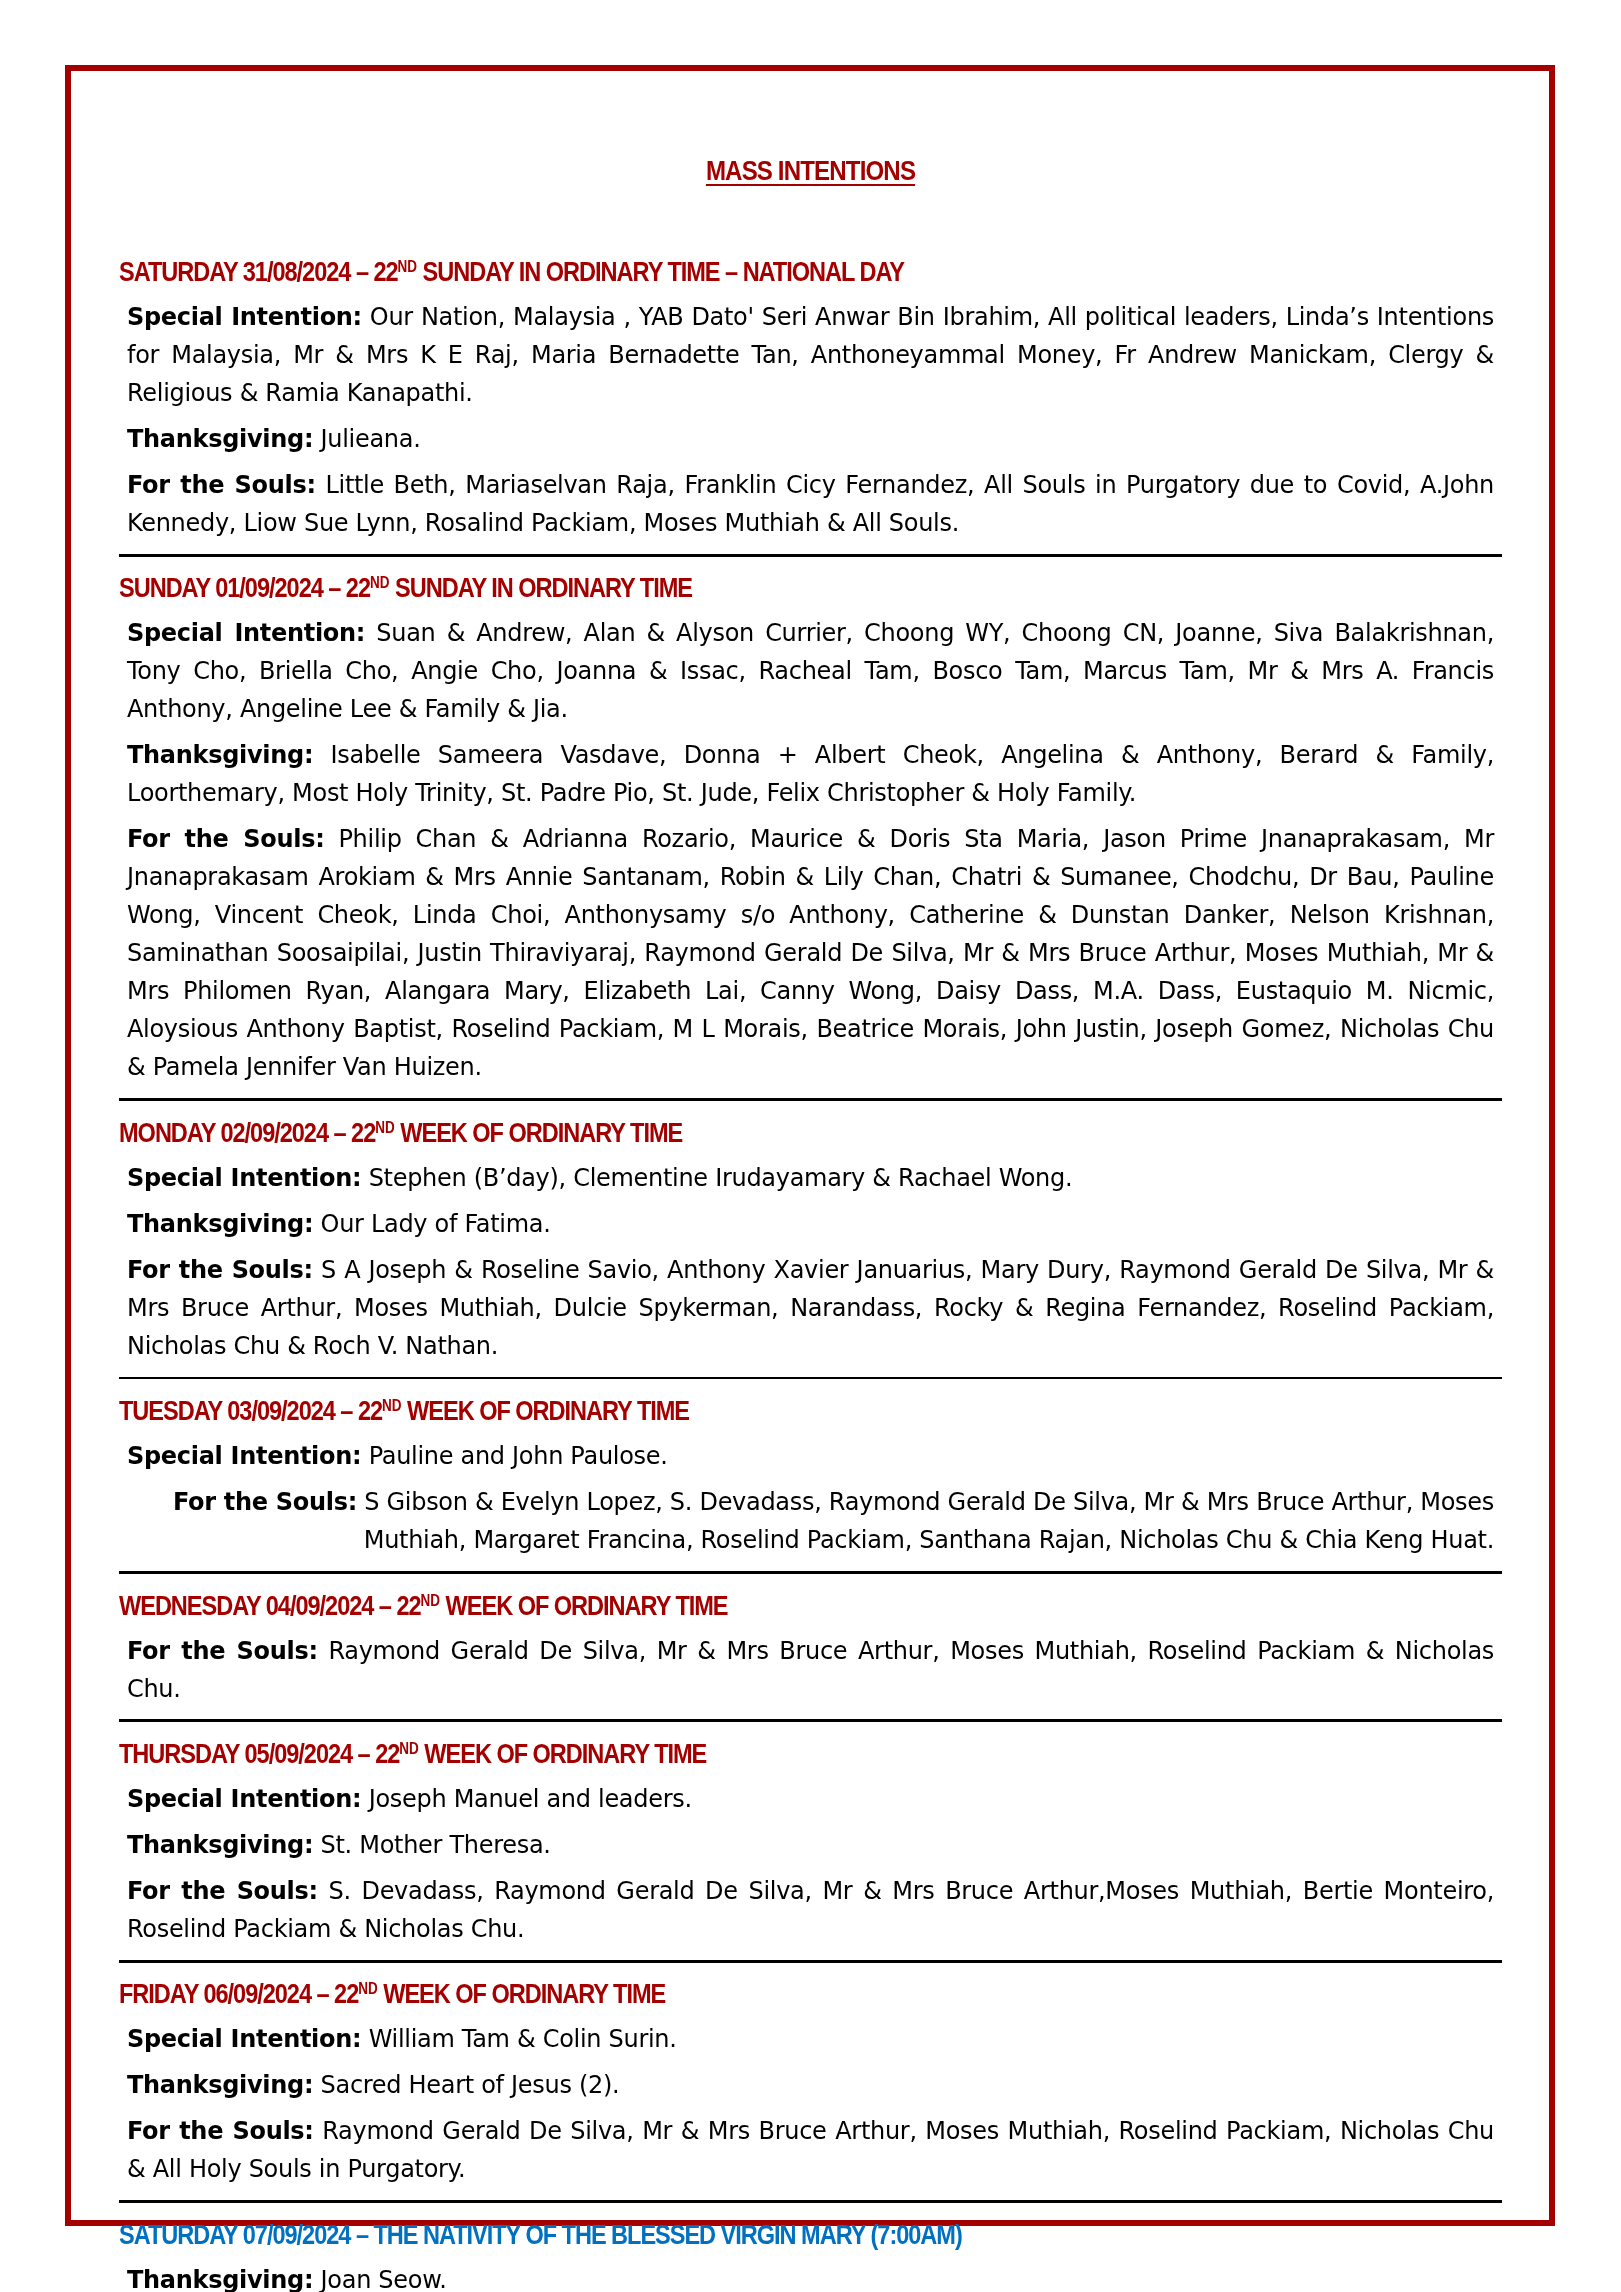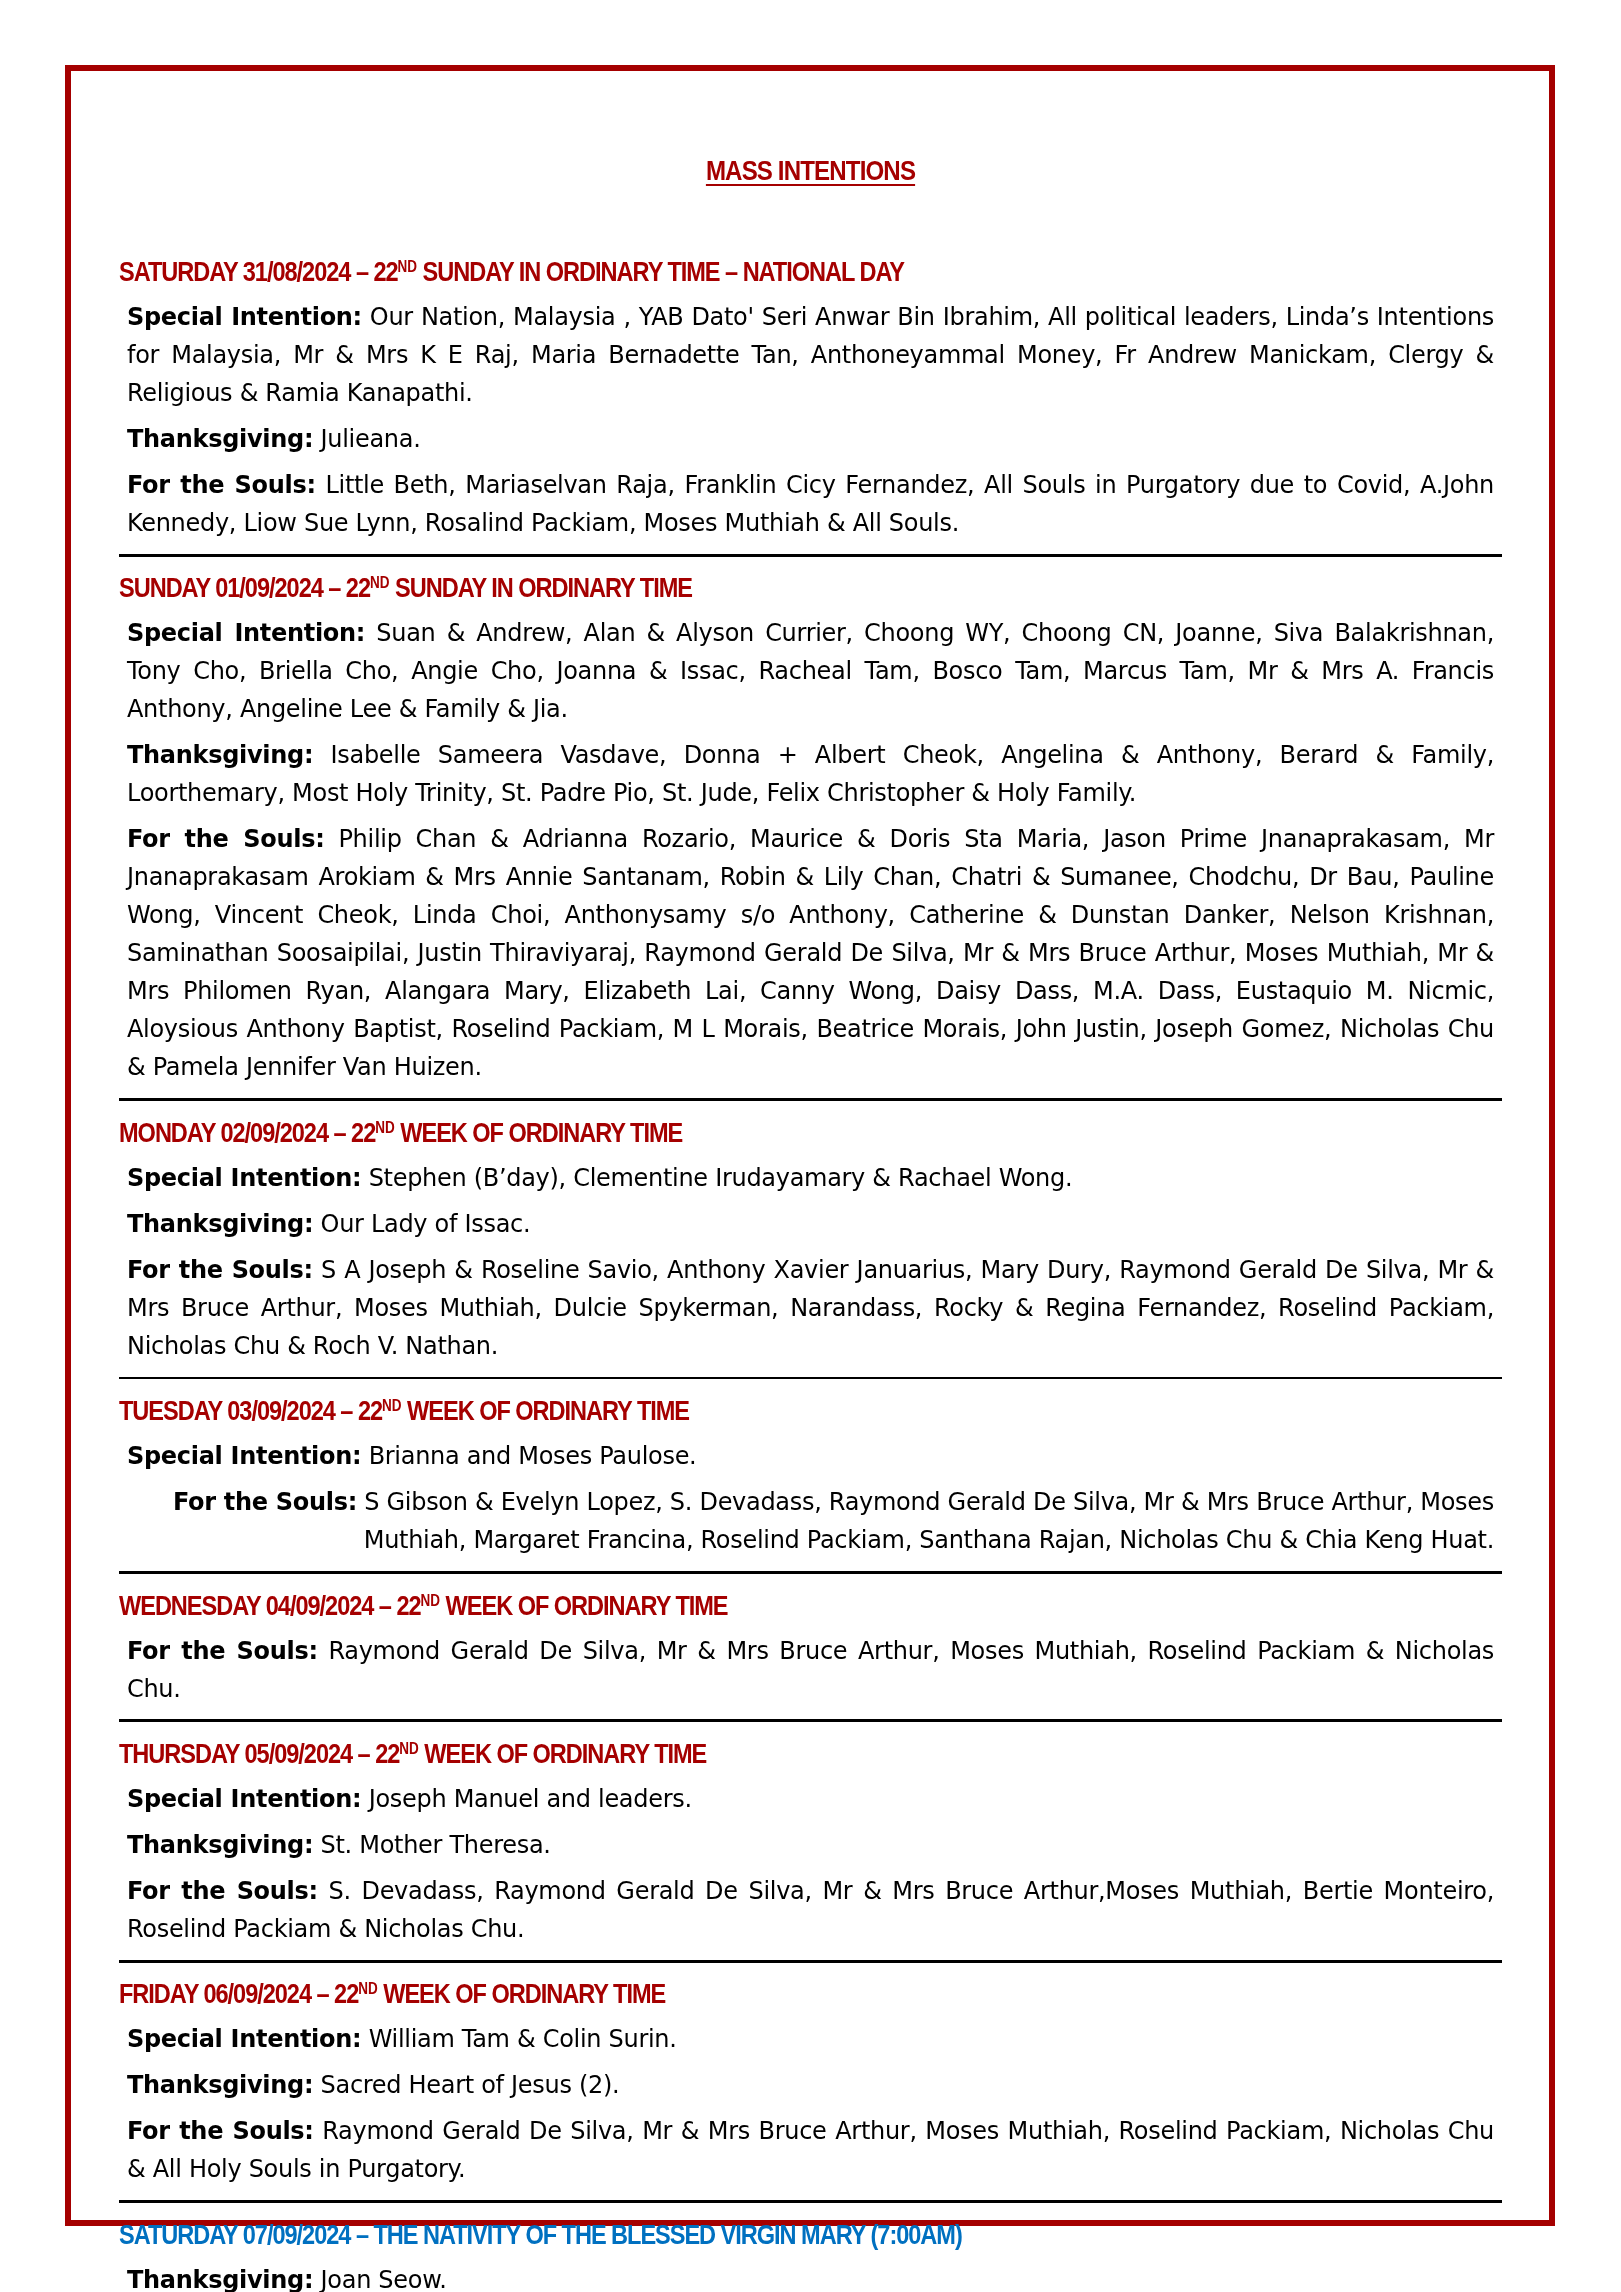--- a/index.html
+++ b/index.html
@@ -87,28 +87,28 @@
     <div class="heading"><span>SUNDAY 01/09/2024 – 22</span><sup>ND</sup><span> SUNDAY IN ORDINARY TIME</span></div>
     <p class="para"><span class="label">Special Intention:</span><span> Suan &amp; Andrew, Alan &amp; Alyson Currier, Choong WY, Choong CN, Joanne, Siva Balakrishnan, Tony Cho, Briella Cho, Angie Cho, Joanna &amp; Issac, Racheal Tam, Bosco Tam, Marcus Tam, Mr &amp; Mrs A. Francis Anthony, Angeline Lee &amp; Family &amp; Jia.</span></p>
     <p class="para"><span class="label">Thanksgiving:</span><span> Isabelle Sameera Vasdave, Donna + Albert Cheok, Angelina &amp; Anthony, Berard &amp; Family, Loorthemary, Most Holy Trinity, St. Padre Pio, St. Jude, Felix Christopher &amp; Holy Family.</span></p>
     <p class="para"><span class="label">For the Souls:</span><span> Philip Chan &amp; Adrianna Rozario, Maurice &amp; Doris Sta Maria, Jason Prime Jnanaprakasam, Mr Jnanaprakasam Arokiam &amp; Mrs Annie Santanam, Robin &amp; Lily Chan, Chatri &amp; Sumanee, Chodchu, Dr Bau, Pauline Wong, Vincent Cheok, Linda Choi, Anthonysamy s/o Anthony, Catherine &amp; Dunstan Danker, Nelson Krishnan, Saminathan Soosaipilai, Justin Thiraviyaraj, Raymond Gerald De Silva, Mr &amp; Mrs Bruce Arthur, Moses Muthiah, Mr &amp; Mrs Philomen Ryan, Alangara Mary, Elizabeth Lai, Canny Wong, Daisy Dass, M.A. Dass, Eustaquio M. Nicmic, Aloysious Anthony Baptist, Roselind Packiam, M L Morais, Beatrice Morais, John Justin, Joseph Gomez, Nicholas Chu &amp; Pamela Jennifer Van Huizen.</span></p>
   </div>
   <div class="sep"></div>
 
   <div class="section">
     <div class="heading"><span>MONDAY 02/09/2024 – 22</span><sup>ND</sup><span> WEEK OF ORDINARY TIME</span></div>
     <p class="para"><span class="label">Special Intention:</span><span> Stephen (B’day), Clementine Irudayamary &amp; Rachael Wong.</span></p>
-    <p class="para"><span class="label">Thanksgiving:</span><span> Our Lady of Issac.</span></p>
+    <p class="para"><span class="label">Thanksgiving:</span><span> Our Lady of Fatima.</span></p>
     <p class="para"><span class="label">For the Souls:</span><span> S A Joseph &amp; Roseline Savio, Anthony Xavier Januarius, Mary Dury, Raymond Gerald De Silva, Mr &amp; Mrs Bruce Arthur, Moses Muthiah, Dulcie Spykerman, Narandass, Rocky &amp; Regina Fernandez, Roselind Packiam, Nicholas Chu &amp; Roch V. Nathan.</span></p>
   </div>
   <div class="sep"></div>
 
   <div class="section">
     <div class="heading"><span>TUESDAY 03/09/2024 – 22</span><sup>ND</sup><span> WEEK OF ORDINARY TIME</span></div>
-    <p class="para"><span class="label">Special Intention:</span><span> Brianna and Moses Paulose.</span></p>
+    <p class="para"><span class="label">Special Intention:</span><span> Pauline and John Paulose.</span></p>
     <p class="para left"><span class="label">For the Souls:</span><span> S Gibson &amp; Evelyn Lopez, S. Devadass, Raymond Gerald De Silva, Mr &amp; Mrs Bruce Arthur, Moses Muthiah, Margaret Francina, Roselind Packiam, Santhana Rajan, Nicholas Chu &amp; Chia Keng Huat.</span></p>
   </div>
   <div class="sep"></div>
 
   <div class="section">
     <div class="heading"><span>WEDNESDAY 04/09/2024 – 22</span><sup>ND</sup><span> WEEK OF ORDINARY TIME</span></div>
     <p class="para"><span class="label">For the Souls:</span><span> Raymond Gerald De Silva, Mr &amp; Mrs Bruce Arthur, Moses Muthiah, Roselind Packiam &amp; Nicholas Chu.</span></p>
   </div>
   <div class="sep"></div>
 

